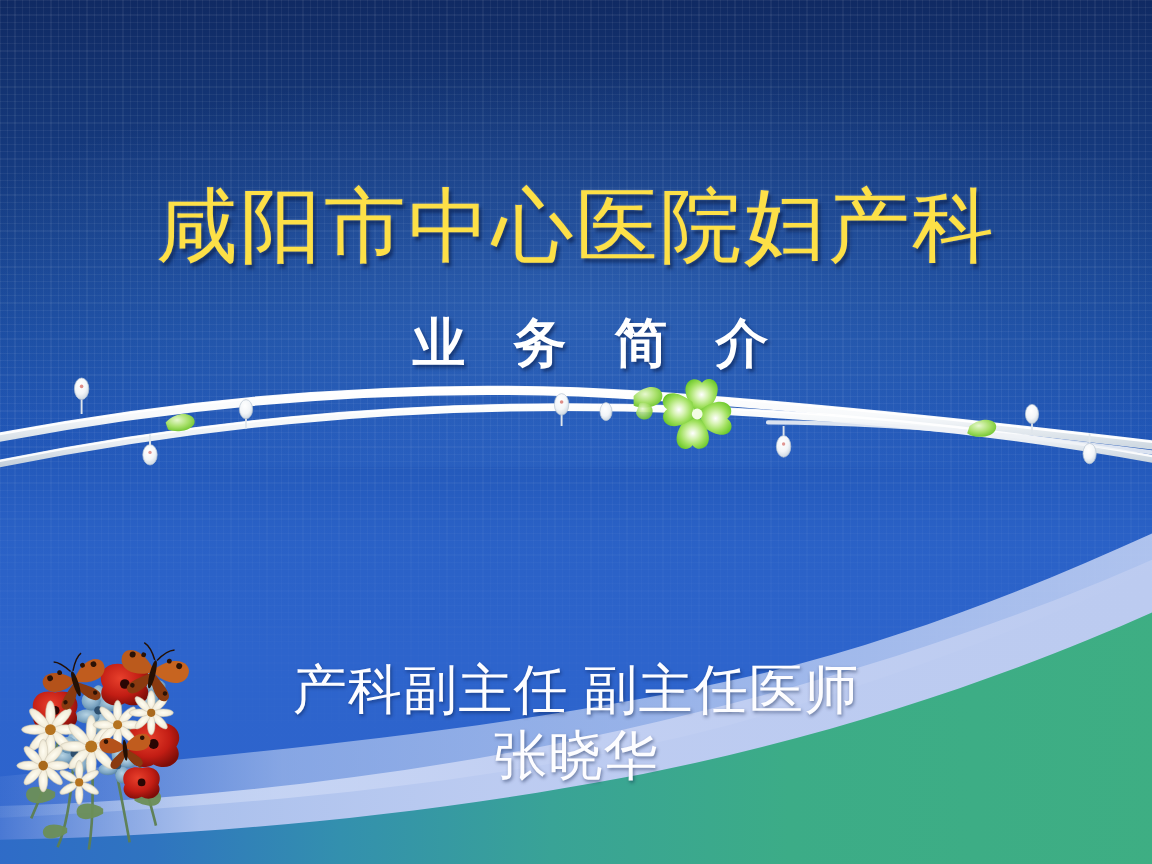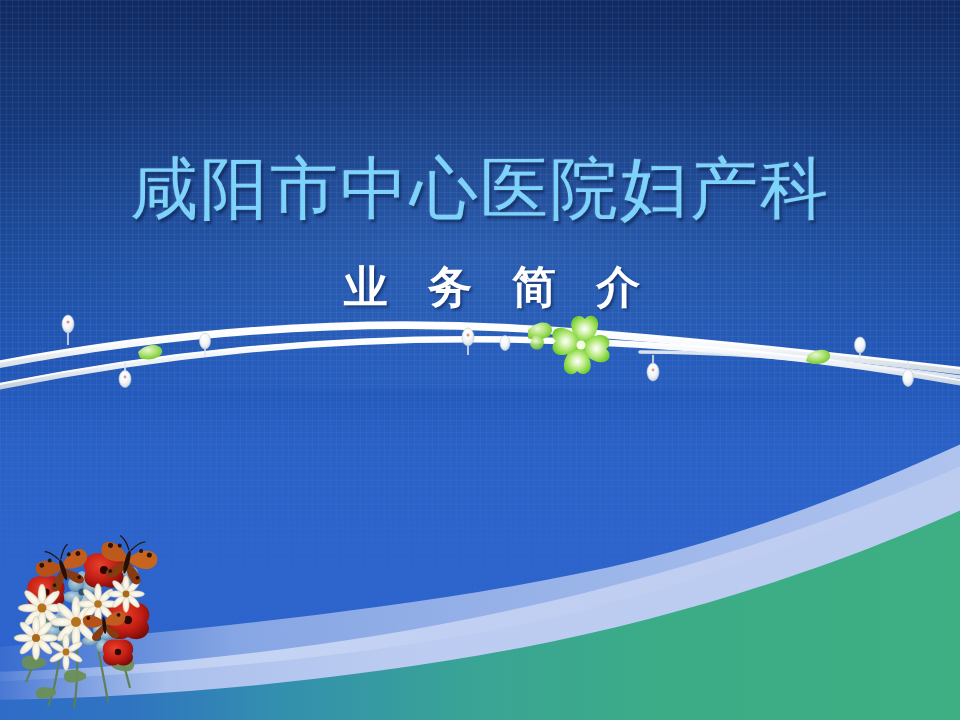--- a/index.html
+++ b/index.html
@@ -45,21 +45,21 @@
 
   
   .layer{position:absolute;left:0;top:0;width:960px;height:720px;pointer-events:none;}
 
   
   .title{
     position:absolute;left:0;top:152px;width:960px;
     text-align:center;
     font-family:"Liberation Serif","DejaVu Serif",serif;
     font-size:68px;line-height:74px;
-    color:#7dd3fc;
+    color:#fde047;
     letter-spacing:2px;
     text-shadow:2px 3px 3px rgba(3,20,60,.55), 0 0 2px rgba(255,255,255,.35);
     white-space:nowrap;
   }
   .subtitle{
     position:absolute;left:12px;top:262px;width:960px;
     text-align:center;
     font-family:"Liberation Sans","DejaVu Sans",sans-serif;
     font-weight:bold;
     font-size:44px;line-height:50px;
@@ -431,14 +431,18 @@
           <circle cx="19" cy="-7" r="2.4"></circle>
       </g>
       <ellipse cx="0" cy="4" rx="2.3" ry="11" fill="#241004"></ellipse>
     </g>
   </svg>
 
   <div class="title">咸阳市中心医院妇产科</div>
 
   <div class="subtitle">业 务 简 介</div>
 
+  <div class="presenter">
+    <span>产科副主任 副主任医师</span>
+    <span class="ln2">张晓华</span>
+  </div>
 
 </div>
 
 </body></html>

